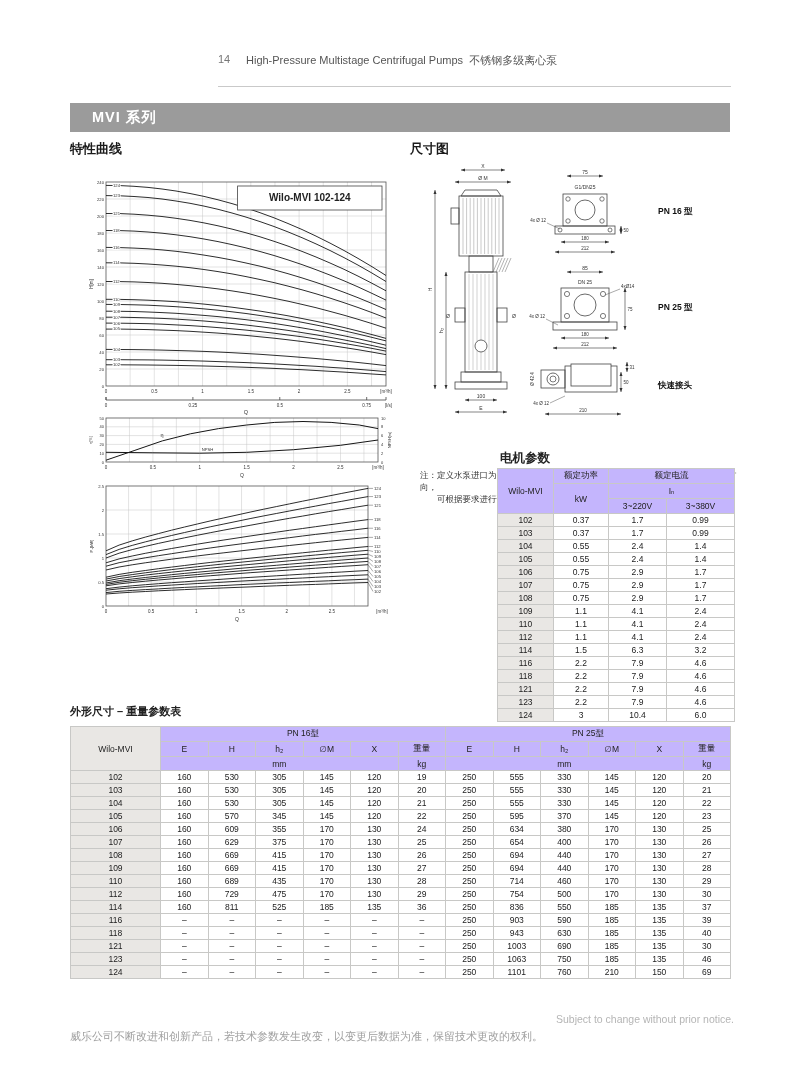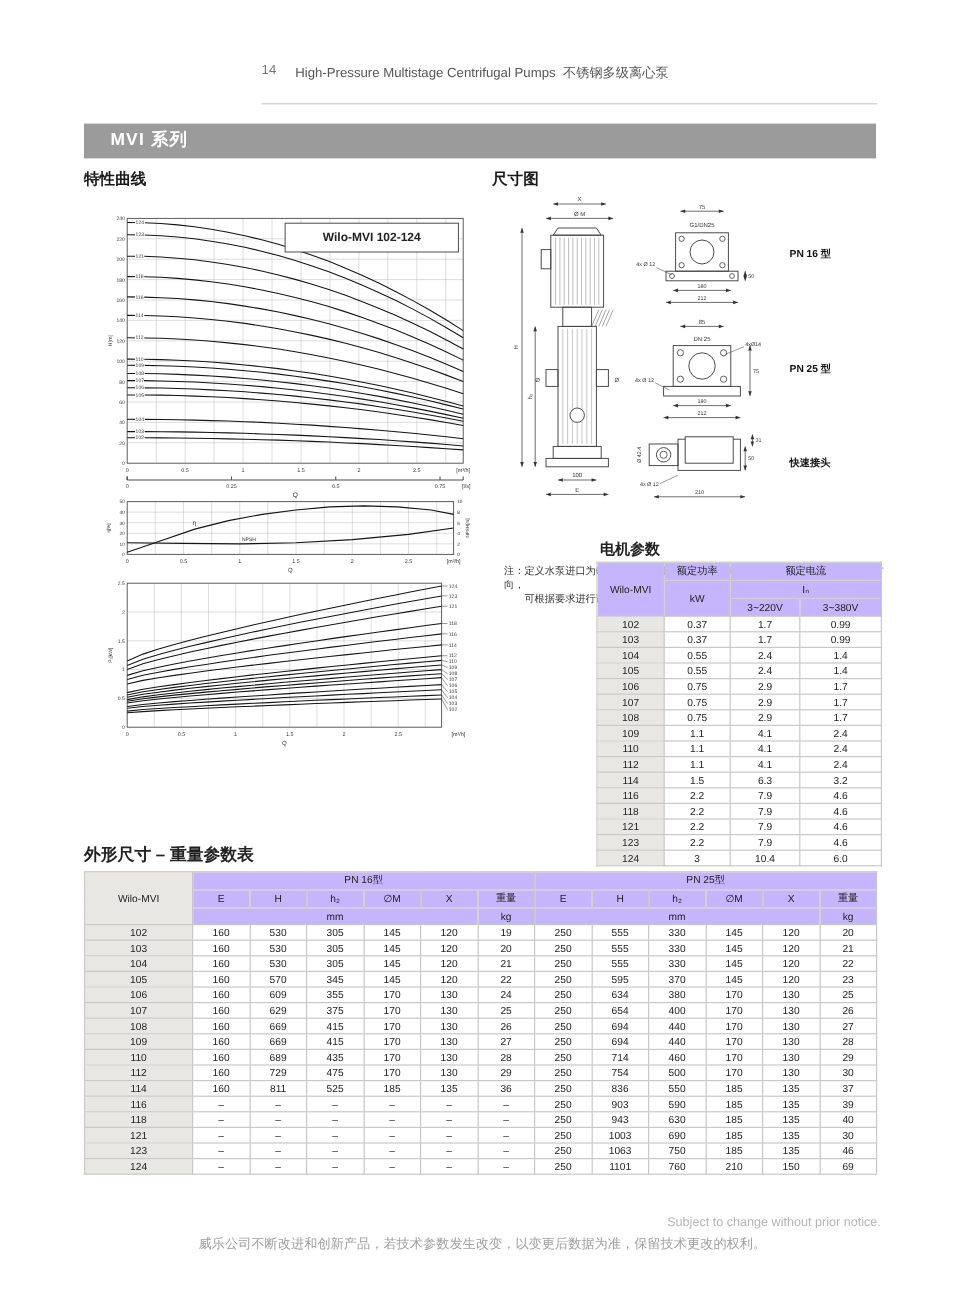--- a/index.html
+++ b/index.html
@@ -10,42 +10,42 @@
   .pg-num{left:218px;top:53px;font-size:11px;color:#777;}
   .hd-title{left:246px;top:53px;font-size:11px;color:#555;}
   .hd-rule{left:218px;top:86px;width:513px;height:1px;background:#c9c9c9;}
   
   .banner{left:70px;top:103px;width:660px;height:29px;background:#9b9b9b;color:#fff;
           font-size:14.5px;font-weight:bold;line-height:29px;padding-left:22px;box-sizing:border-box;letter-spacing:1px;}
   .sec-title{font-size:13px;font-weight:bold;color:#1a1a1a;}
   .t-curves{left:70px;top:140px;}
   .t-dims{left:410px;top:140px;}
   .t-motor{left:500px;top:450px;font-size:12.5px;font-weight:bold;}
-  .t-table{left:70px;top:704px;font-size:14px;font-weight:bold;}
+  .t-table{left:70px;top:704px;font-size:11px;font-weight:bold;}
   
   .note{left:420px;top:426px;width:318px;font-size:8.5px;color:#333;line-height:1.4;margin-top:44px;}
   .note .ind{padding-left:17px;}
   
   table{border-collapse:collapse;table-layout:fixed;}
   th,td{border:1px solid #c8c8c6;font-size:8.5px;font-weight:normal;text-align:center;
         padding:1px 2px;color:#222;overflow:hidden;white-space:nowrap;}
   thead th{background:#c4b5fd;}
   td.model, th.modelh{background:#e9e7e4;}
   .motor-wrap{left:497px;top:468px;}
   .motor-wrap table{width:237px;}
   .motor-wrap thead tr{height:15px;}
   .motor-wrap tbody tr{height:12.2px;}
   .dim-wrap{left:70px;top:726px;}
   .dim-wrap table{width:660px;}
   .dim-wrap thead tr{height:14px;}
   .dim-wrap tbody tr{height:12.3px;}
   .u{}
   
   .ft-en{left:70px;top:1013px;width:664px;text-align:right;font-size:10.5px;color:#b5b5b5;}
-  .ft-zh{left:70px;top:1029px;width:664px;text-align:center;font-size:11px;color:#9f9f9f;}
+  .ft-zh{left:70px;top:1029px;width:664px;text-align:left;font-size:11px;color:#9f9f9f;}
 </style>
 </head>
 <body>
 
 <div class="abs pg-num">14</div>
 <div class="abs hd-title">
   <span>High-Pressure Multistage Centrifugal Pumps</span>&nbsp;&nbsp;<span>不锈钢多级离心泵</span>
 </div>
 <div class="abs hd-rule"></div>
 

